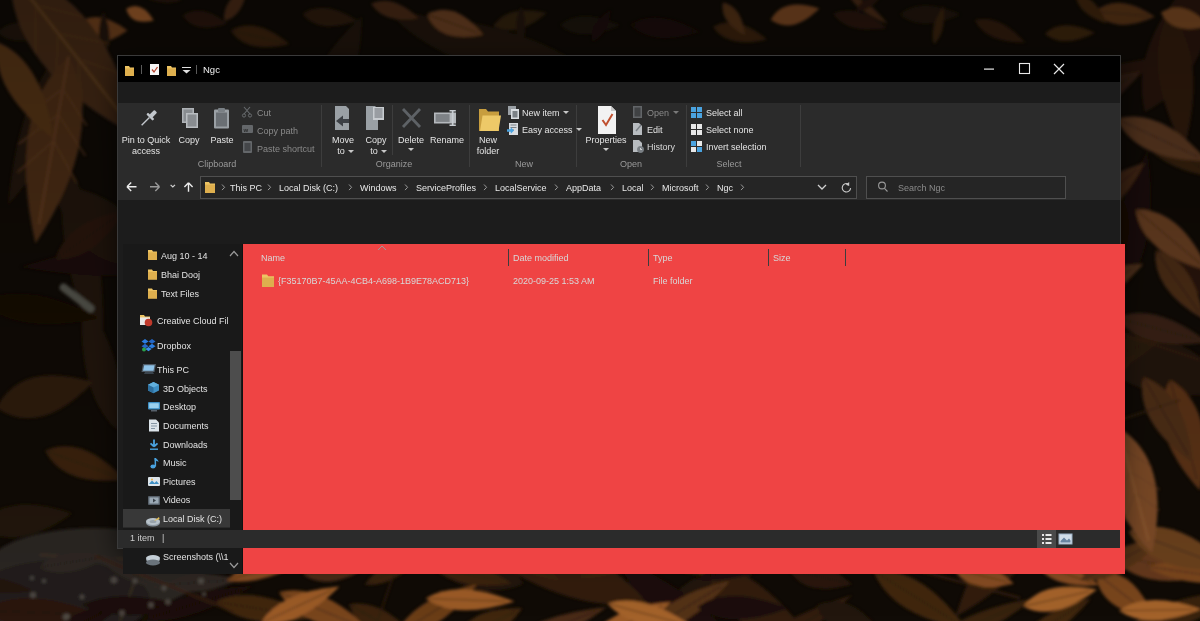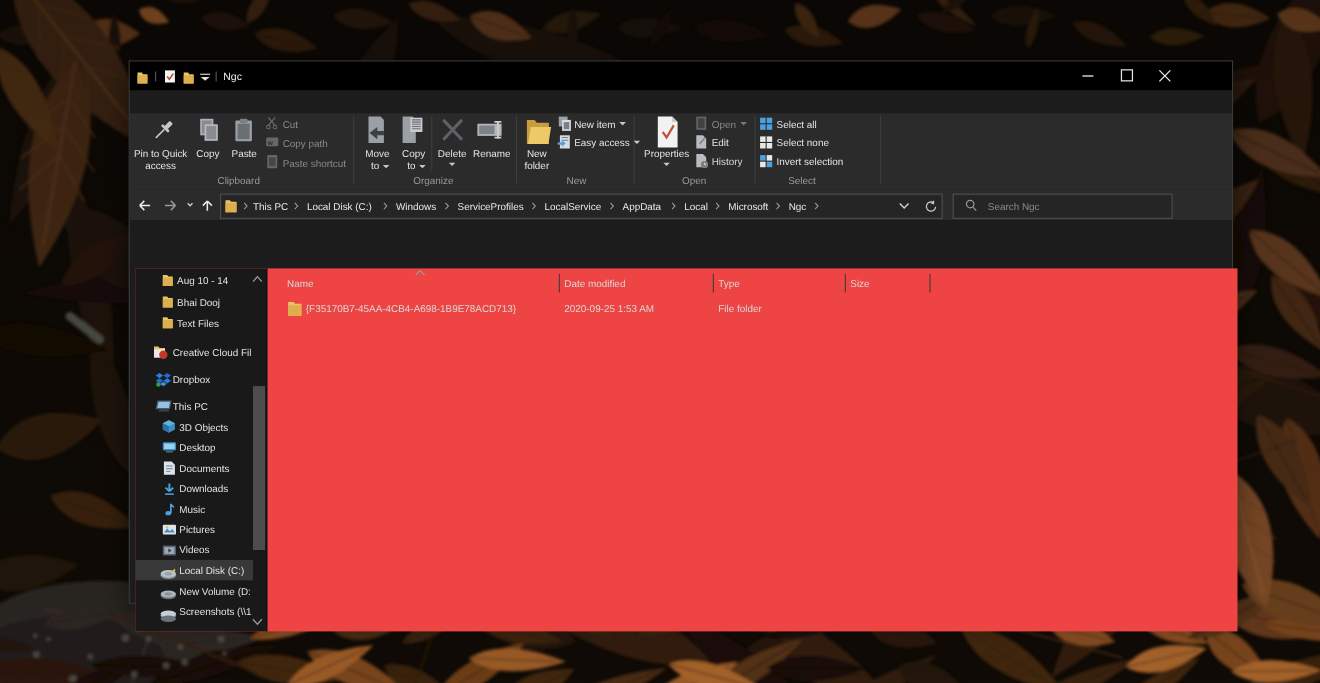--- a/index.html
+++ b/index.html
@@ -891,13 +891,31 @@
         <path d="M0 4.6 L12 4.6 L12 14 L0 14 Z" fill="#deaf4e"></path>
       </g>
       <g font-size="9" fill="#d8d8d8">
         <text x="155" y="40">{F35170B7-45AA-4CB4-A698-1B9E78ACD713}</text>
         <text x="390" y="40">2020-09-25 1:53 AM</text>
         <text x="530" y="40">File folder</text>
       </g>
     </svg>
   </div>
 
+  <div class="status">
+    <span style="position:absolute;left:12px;top:3px;">1 item&nbsp;&nbsp;&nbsp;|</span>
+    <svg width="958" height="18" style="position:absolute;left:0;top:0">
+      <rect x="919" y="0" width="19" height="18" fill="#4a4a4a"></rect>
+      <g transform="translate(924,4)" fill="#e8e8e8">
+        <rect x="0" y="0" width="2" height="2"></rect>
+          <rect x="3.5" y="0" width="6" height="2"></rect>
+        <rect x="0" y="4" width="2" height="2"></rect>
+          <rect x="3.5" y="4" width="6" height="2"></rect>
+        <rect x="0" y="8" width="2" height="2"></rect>
+          <rect x="3.5" y="8" width="6" height="2"></rect>
+      </g>
+      <g transform="translate(941,4)">
+        <rect x="0" y="0" width="13" height="10" fill="#d2dde8" stroke="#9ab0c4" stroke-width="1"></rect>
+        <path d="M1.5 7 L5 3.5 L8 6.5 L10 4.5 L11.5 6.5 L11.5 8.5 L1.5 8.5 Z" fill="#6884a0"></path>
+      </g>
+    </svg>
+  </div>
 </div>
 
 </body></html>

